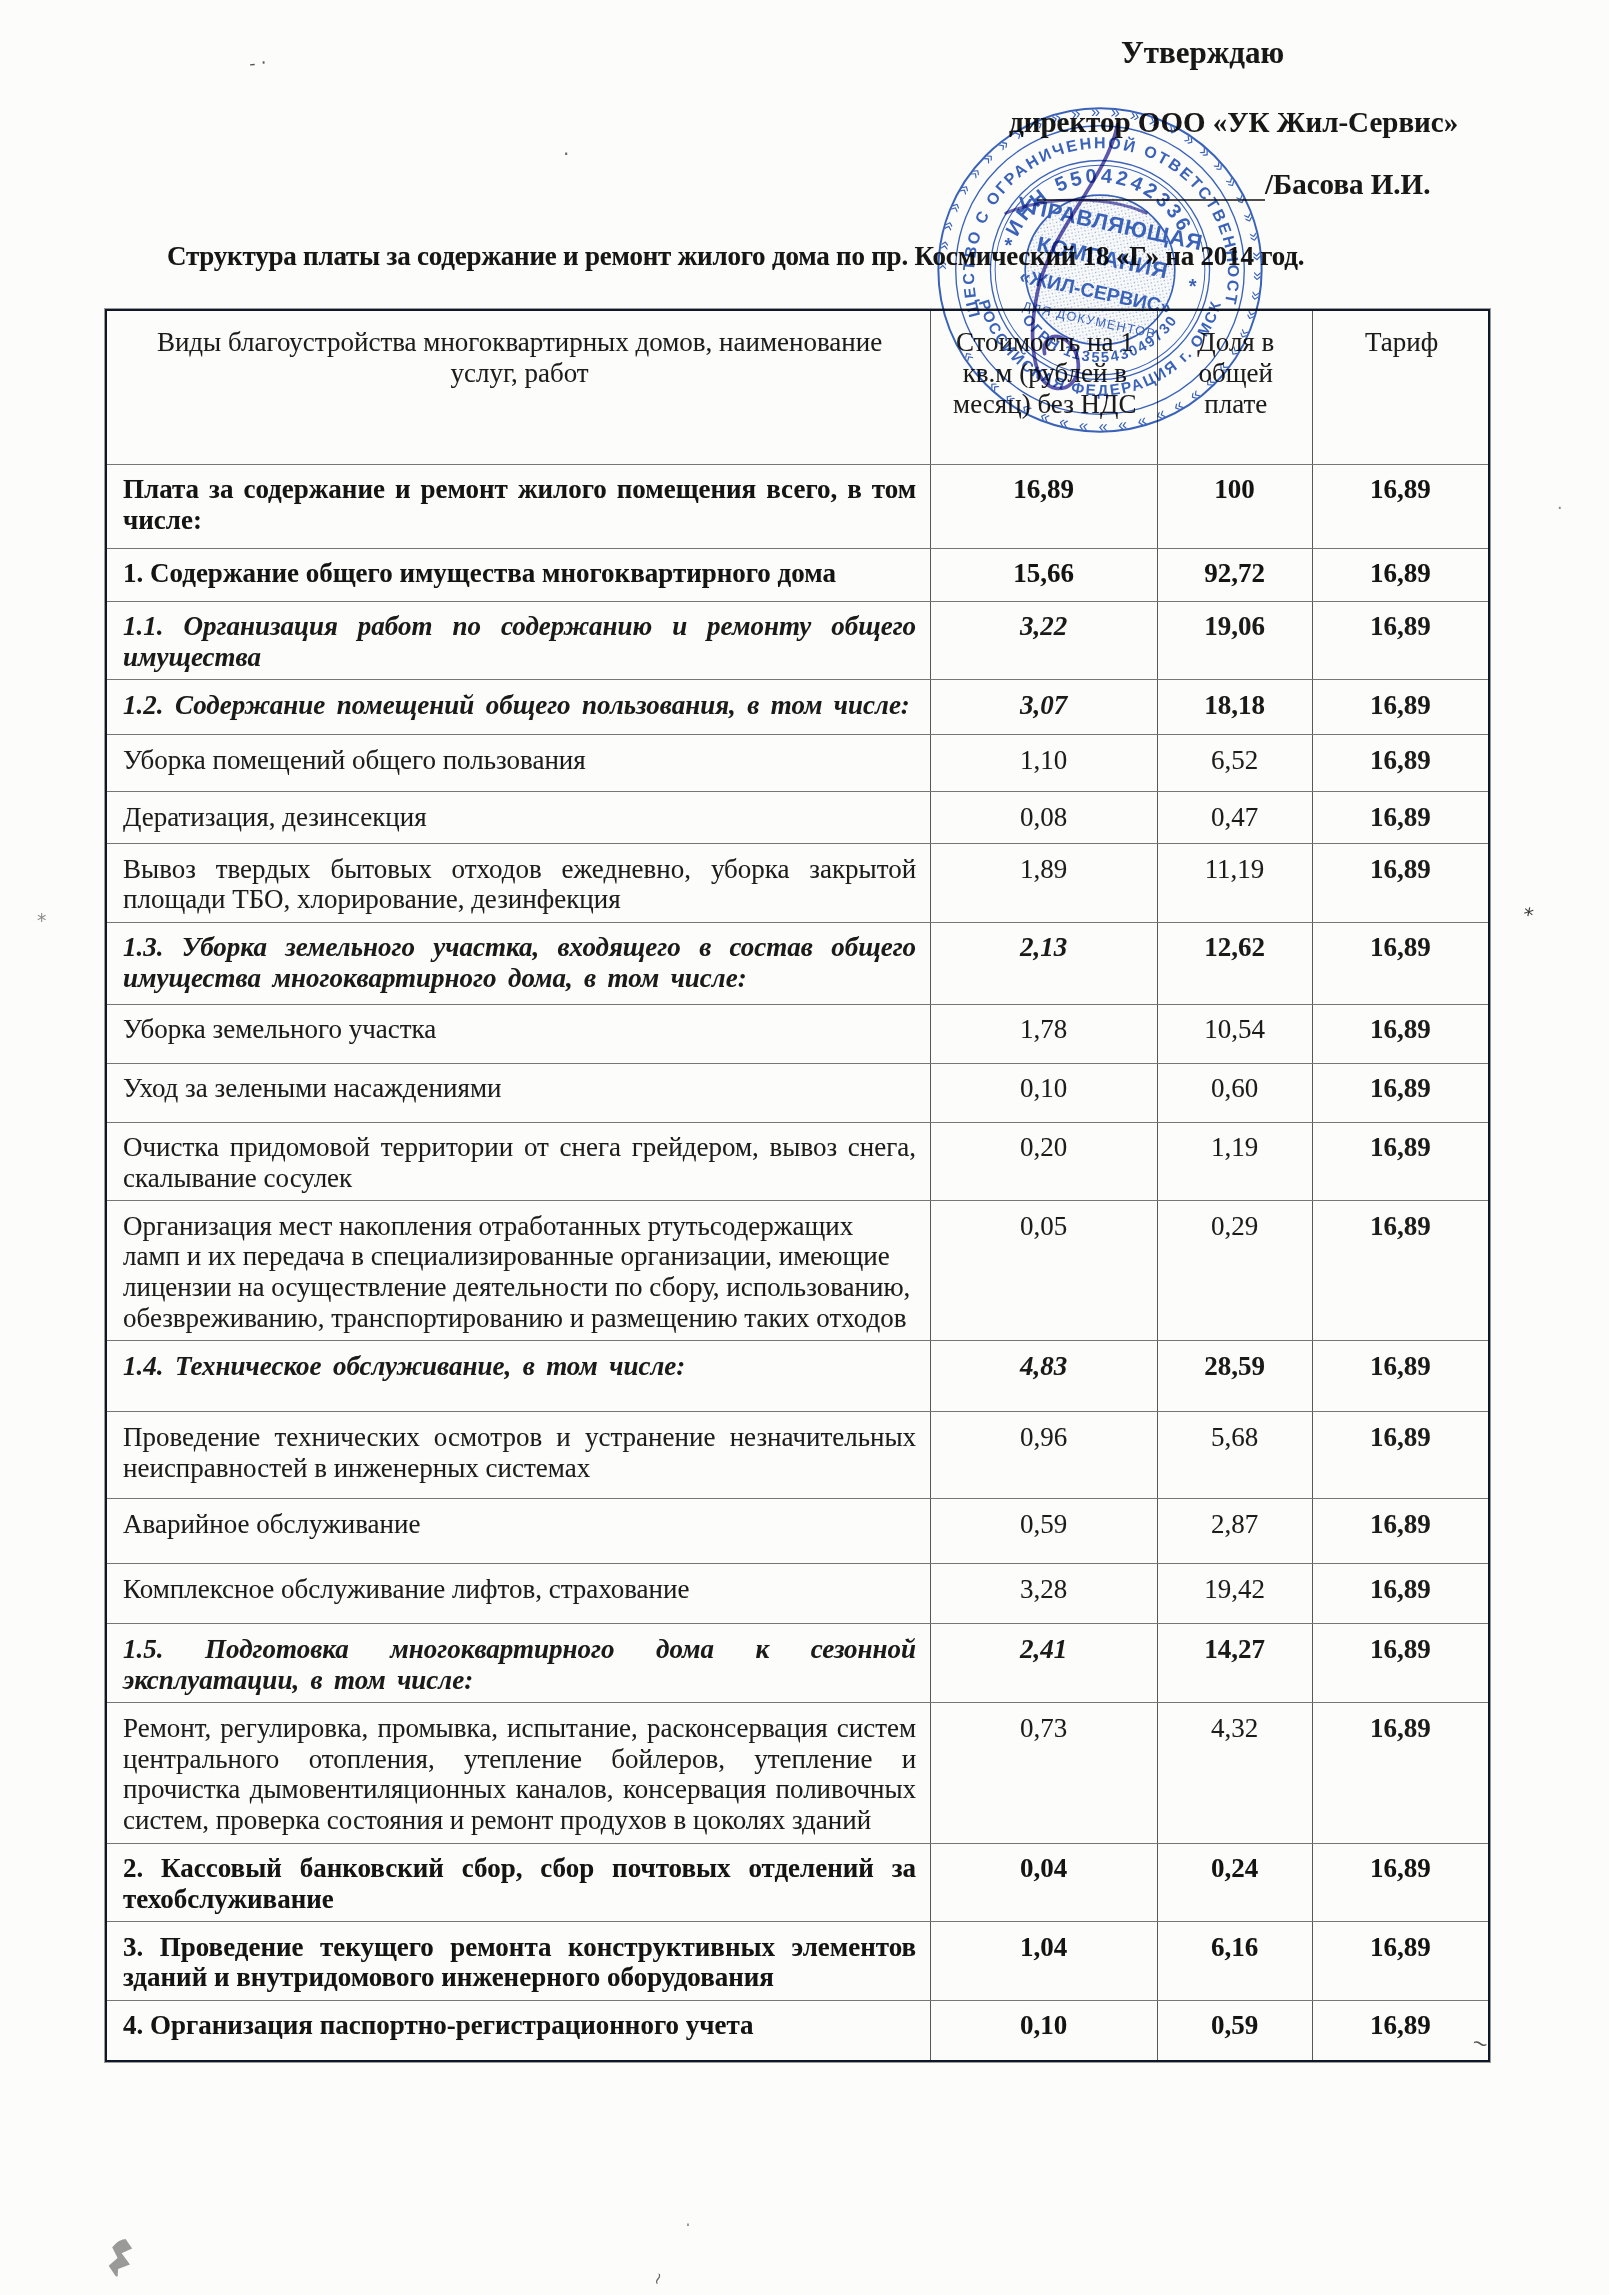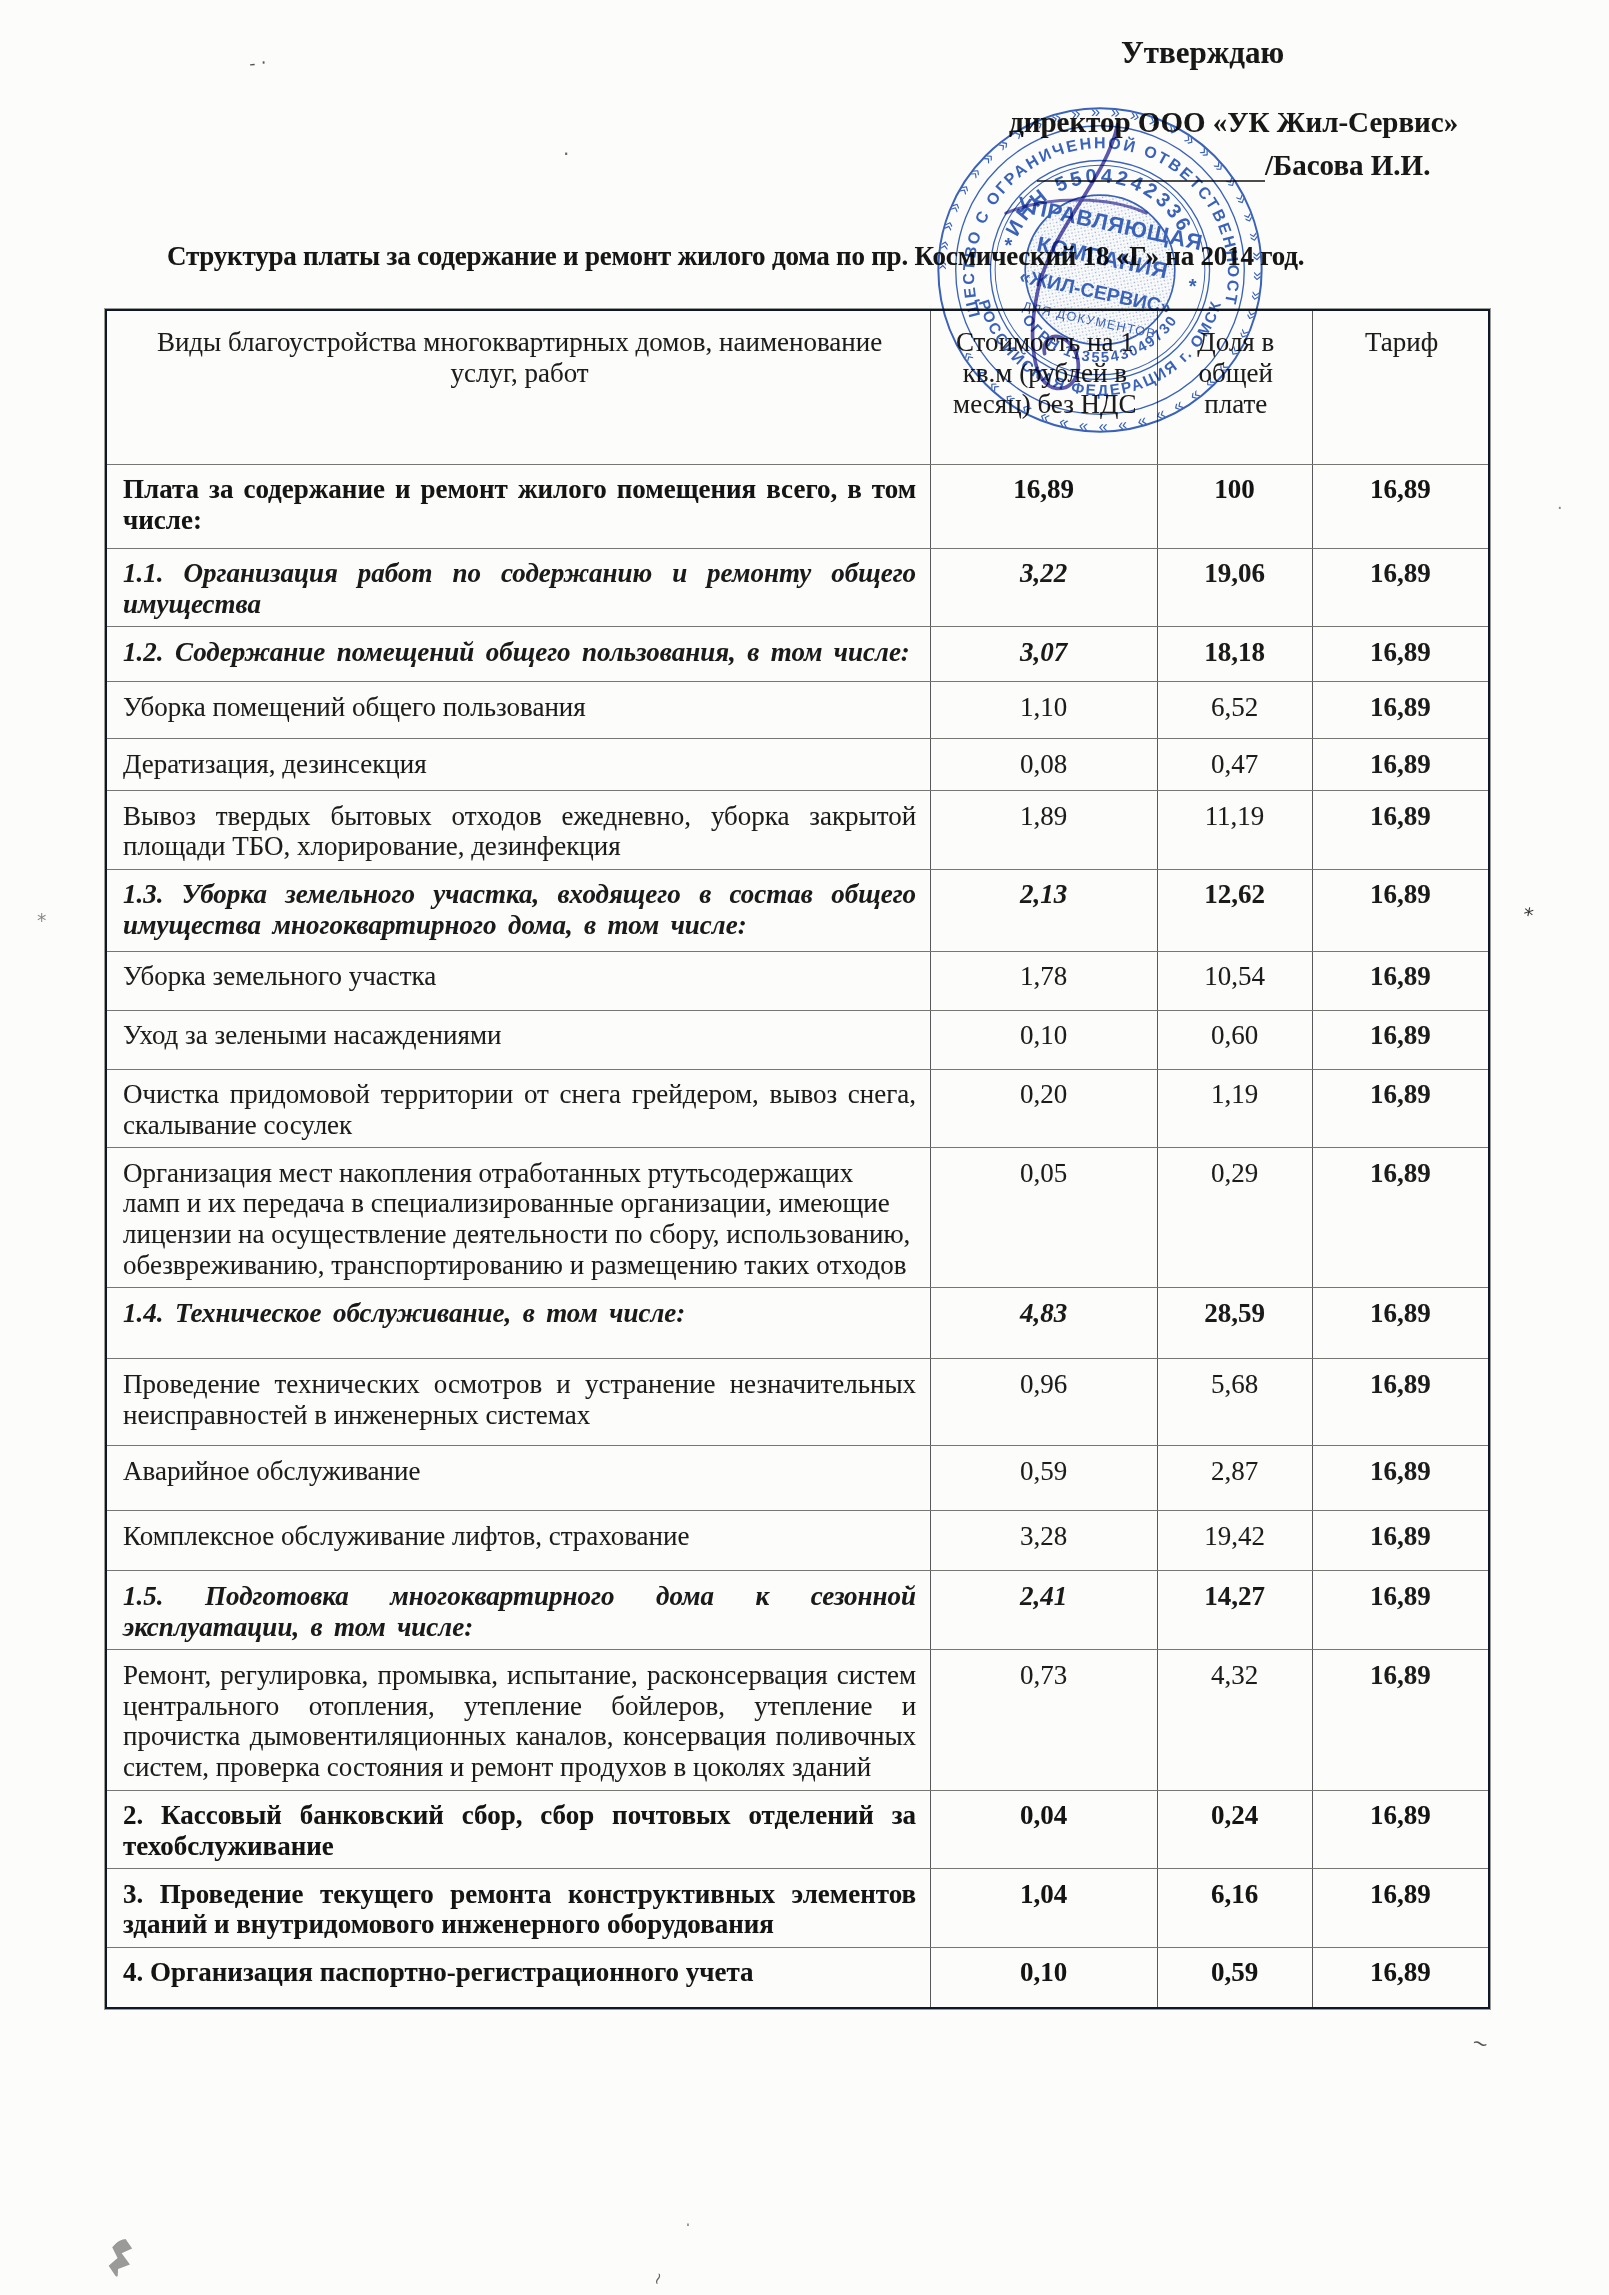--- a/index.html
+++ b/index.html
@@ -11,21 +11,21 @@
     font-family:"Liberation Serif","DejaVu Serif",serif;
     color:#1e1e1e;
     overflow:hidden;
   }
   .abs{position:absolute;}
   
   .approve-line{font-weight:bold;white-space:nowrap;color:#181818;
     text-shadow:0 0 0.7px rgba(30,30,30,.25);}
   #t-approve{left:1121px;top:35px;font-size:31px;}
   #t-director{left:1009px;top:106px;font-size:29px;}
-  #sig-row{left:1037px;top:145px;font-size:29px;display:flex;align-items:flex-end;}
+  #sig-row{left:1037px;top:164px;font-size:29px;display:flex;align-items:flex-end;}
   #sig-underline{display:inline-block;width:228px;height:35px;
     border-bottom:2px solid #4c4c4c;}
   
   #t-title{left:167px;top:241px;font-size:27px;font-weight:bold;
     letter-spacing:-0.2px;white-space:nowrap;color:#161616;
     text-shadow:0 0 0.7px rgba(30,30,30,.3);}
   
   .doc-table{
     position:absolute;left:105px;top:309px;width:1383px;
     border-collapse:collapse;table-layout:fixed;
@@ -94,20 +94,26 @@
         <th>Тариф</th>
       </tr>
     </thead>
     <tbody>
         <tr class="em-bold" style="height: 84px; margin-left: 12px;">
           <td class="c-name">Плата за содержание и ремонт жилого помещения всего, в том числе:</td>
           <td class="c-num c-cost">16,89</td>
           <td class="c-num c-share">100</td>
           <td class="c-num c-tariff">16,89</td>
         </tr>
+        <tr class="em-bold" style="height: 53px;">
+          <td class="c-name">1. Содержание общего имущества многоквартирного дома</td>
+          <td class="c-num c-cost">15,66</td>
+          <td class="c-num c-share">92,72</td>
+          <td class="c-num c-tariff">16,89</td>
+        </tr>
         <tr class="em-bold-italic" style="height: 70px;">
           <td class="c-name">1.1. Организация работ по содержанию и ремонту общего имущества</td>
           <td class="c-num c-cost">3,22</td>
           <td class="c-num c-share">19,06</td>
           <td class="c-num c-tariff">16,89</td>
         </tr>
         <tr class="em-bold-italic" style="height: 55px;">
           <td class="c-name">1.2. Содержание помещений общего пользования, в том числе:</td>
           <td class="c-num c-cost">3,07</td>
           <td class="c-num c-share">18,18</td>

